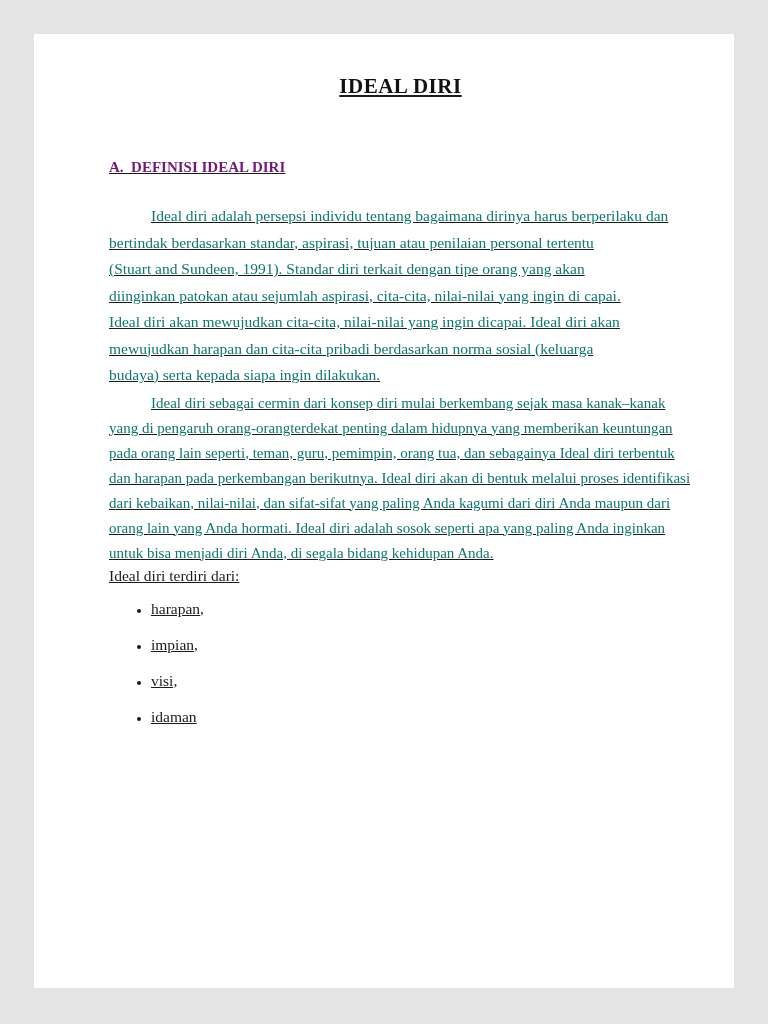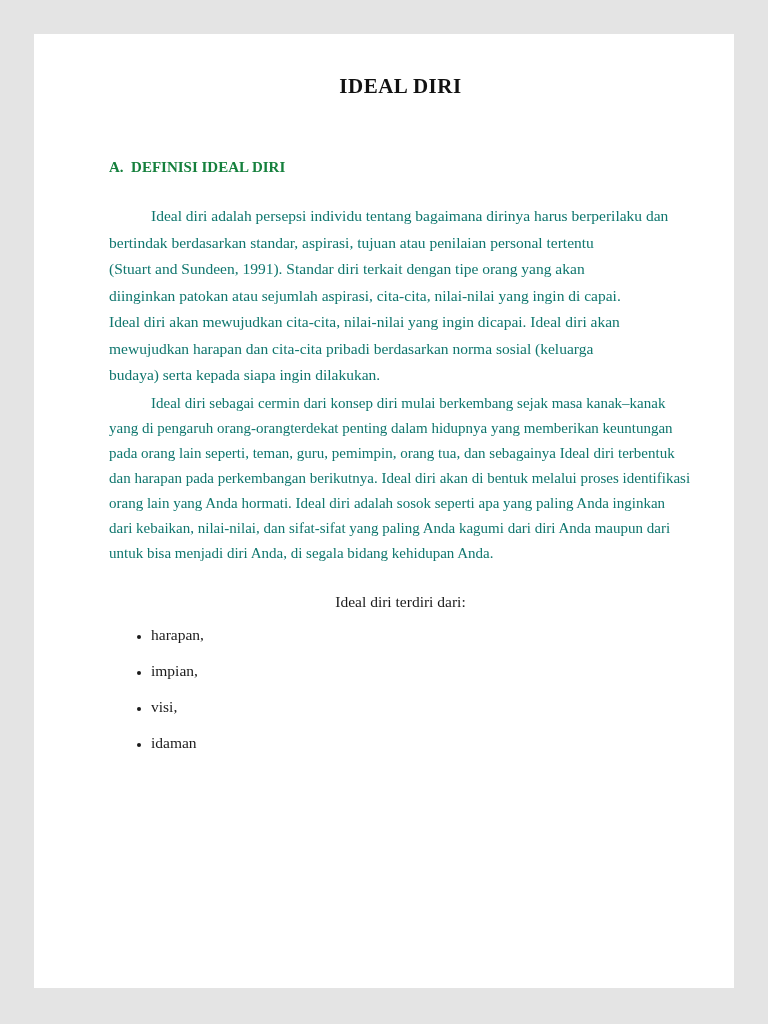--- a/index.html
+++ b/index.html
@@ -20,55 +20,54 @@
     position: absolute;
     top: 34px;
     left: 34px;
     right: 34px;
     bottom: 36px;
     background: #ffffff;
     color: #1a1a1a;
   }
   .content {
     padding: 0 42px 0 75px;
+    text-decoration: underline;
   }
   .doc-title {
     margin-top: 40px;
     text-align: center;
     font-size: 21px;
     font-weight: bold;
     letter-spacing: 0.5px;
     color: #111;
   }
   .section-heading {
     font-size: 15px;
     font-weight: bold;
     line-height: 20px;
     white-space: pre-wrap;
-    color: #15803d;
+    color: #701a75;
   }
   .heading-a { margin-top: 58px; }
   .heading-b { margin-top: 56px; }
   .para {
     font-size: 15.5px;
     color: #0f766e;
   }
   .para .line {
     white-space: nowrap;
   }
   .para-1 { margin-top: 26px; }
   .para-1 .line { line-height: 26.5px; }
   .para-2 { margin-top: 2px; }
   .para-2 .line { line-height: 25px; font-size: 15px; }
   .para .line:first-child { text-indent: 42px; }
   .list-intro {
-    margin-top: 26px;
     font-size: 15.5px;
     line-height: 20px;
-    text-align: center;
   }
   ul.bullets {
     margin: 0;
     padding-left: 42px;
     list-style: disc outside;
   }
   .bullets-a { margin-top: 16px; }
   .bullets-a li {
     font-size: 15.5px;
     line-height: 27px;
@@ -102,22 +101,22 @@
           <div class="line">Ideal diri akan mewujudkan cita-cita, nilai-nilai yang ingin dicapai. Ideal diri akan</div>
           <div class="line">mewujudkan harapan dan cita-cita pribadi berdasarkan norma sosial (keluarga</div>
           <div class="line">budaya) serta kepada siapa ingin dilakukan.</div>
         </div>
 
       <div class="para para-2">
           <div class="line">Ideal diri sebagai cermin dari konsep diri mulai berkembang sejak masa kanak–kanak</div>
           <div class="line">yang di pengaruh orang-orangterdekat penting dalam hidupnya yang memberikan keuntungan</div>
           <div class="line">pada orang lain seperti, teman, guru, pemimpin, orang tua, dan sebagainya Ideal diri terbentuk</div>
           <div class="line">dan harapan pada perkembangan berikutnya. Ideal diri akan di bentuk melalui proses identifikasi</div>
+          <div class="line">dari kebaikan, nilai-nilai, dan sifat-sifat yang paling Anda kagumi dari diri Anda maupun dari</div>
           <div class="line">orang lain yang Anda hormati. Ideal diri adalah sosok seperti apa yang paling Anda inginkan</div>
-          <div class="line">dari kebaikan, nilai-nilai, dan sifat-sifat yang paling Anda kagumi dari diri Anda maupun dari</div>
           <div class="line">untuk bisa menjadi diri Anda, di segala bidang kehidupan Anda.</div>
         </div>
 
       <div class="list-intro">Ideal diri terdiri dari:</div>
 
       <ul class="bullets bullets-a">
           <li>harapan,</li>
           <li>impian,</li>
           <li>visi,</li>
           <li>idaman</li>

